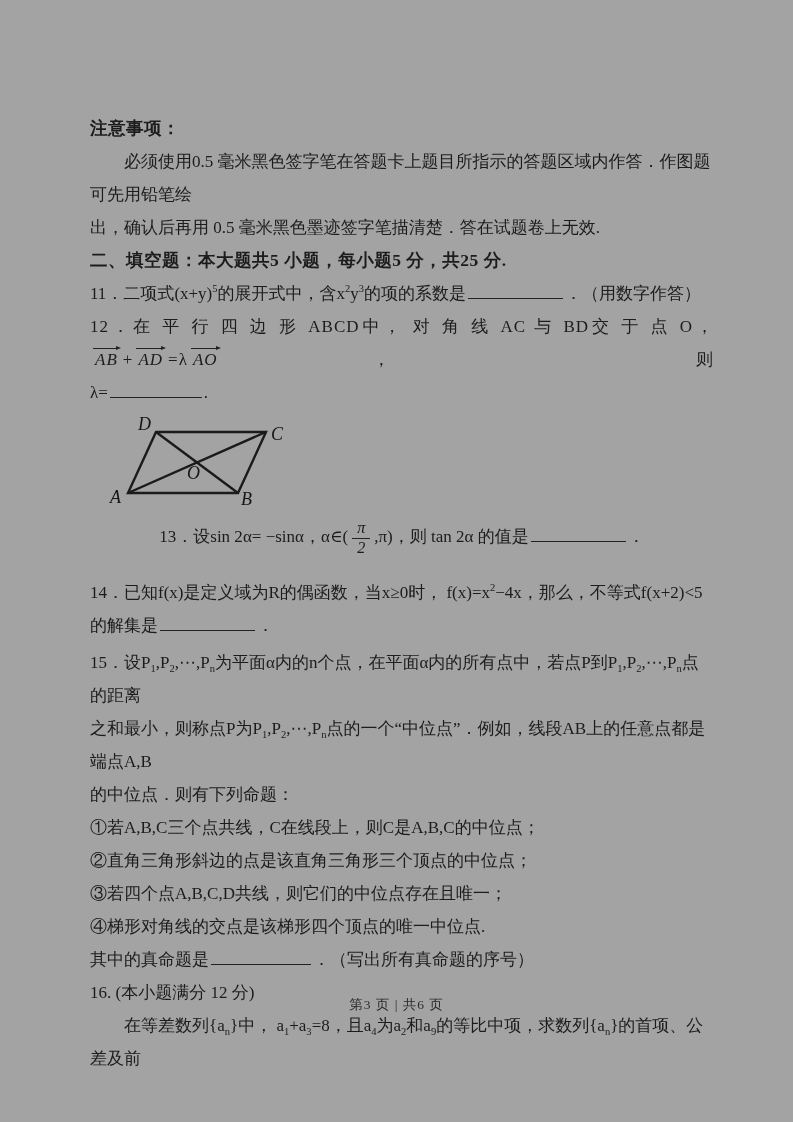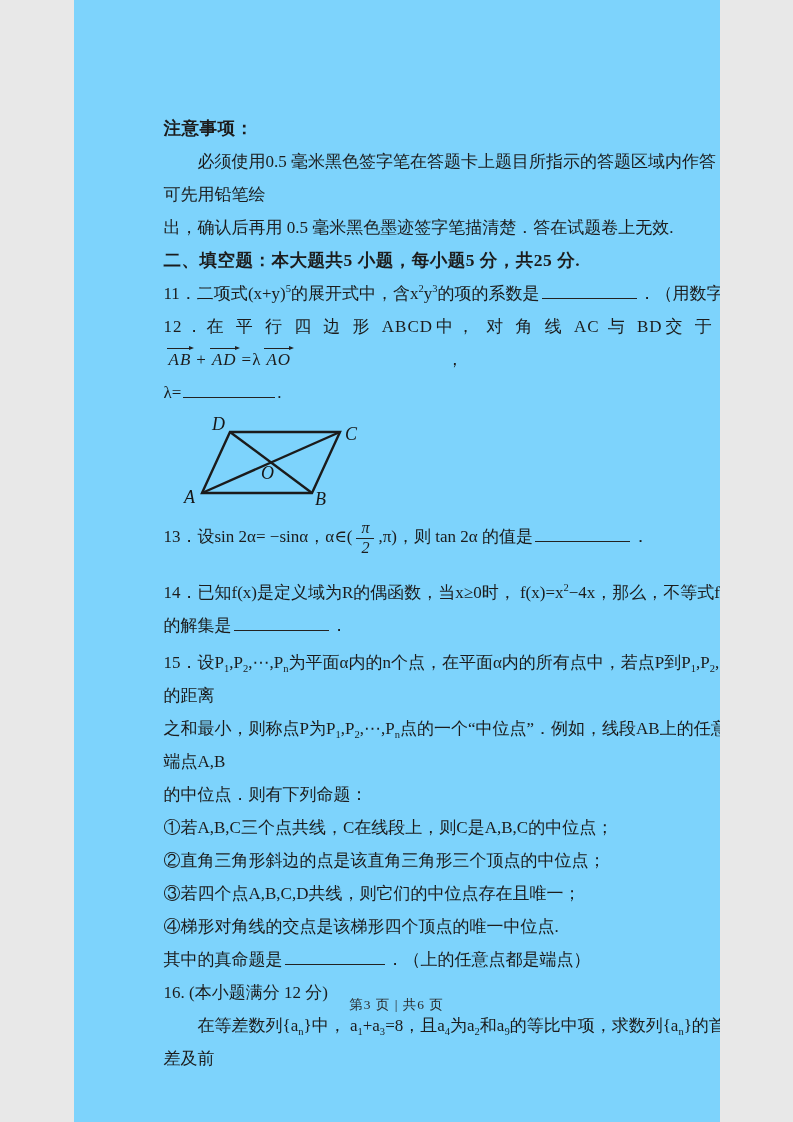--- a/index.html
+++ b/index.html
@@ -1,20 +1,20 @@
 <!DOCTYPE html>
 <html><head>
 <meta charset="utf-8">
 <style>
   html,body{margin:0;padding:0;background:#e8e8e8;}
   .page{
     position:relative;
-    width:646px;height:1122px;
+    width:793px;height:1122px;
     margin:0 auto;
-    background:#7dd3fc;
+    background:#a3a3a3;
     font-family:"Liberation Serif","DejaVu Serif",serif;
     color:#1c1c1c;
     overflow:hidden;
   }
   .doc{
     position:absolute;
     left:90px;top:112px;
     width:624px;
   }
   .line{
@@ -23,21 +23,21 @@
     white-space:normal;
   }
   .bold{font-weight:700;font-size:17.5px;letter-spacing:.5px;}
   .indent{text-indent:2em;}
   
   [data-name="q12-line1"], [data-name="q17-line1"]{
     text-align:justify;
     text-align-last:justify;
     letter-spacing:1px;
   }
-  [data-name="q13-line"]{margin-top:8px;margin-bottom:19px;}
+  [data-name="q13-line"]{margin-top:8px;margin-bottom:19px;text-align:center;}
   [data-name="q14-line1"]{margin-top:16px;}
   [data-name="q15-line1"]{margin-top:4px;}
   [data-name="section3-title"]{margin-top:4px;}
   .t{font-style:normal;}
   .s{font-style:normal;}
   .m{}
   sup{font-size:.62em;line-height:0;}
   sub{font-size:.62em;line-height:0;}
   .blank{
     display:inline-block;
@@ -139,21 +139,21 @@
     <div class="line" data-name="q14-line2"><span class="t" data-name="text-run">的解集是</span><span class="blank" data-name="answer-blank" style="width: 95px;"></span><span class="t" data-name="text-run">．</span></div>
 
     <div class="line" data-name="q15-line1"><span class="t" data-name="text-run">15．设</span><span class="m" data-name="math-italic-run">P<sub>1</sub>,P<sub>2</sub>,⋯,P<sub>n</sub></span><span class="t" data-name="text-run">为平面</span><span class="m" data-name="math-italic-run">α</span><span class="t" data-name="text-run">内的</span><span class="m" data-name="math-italic-run">n</span><span class="t" data-name="text-run">个点，在平面</span><span class="m" data-name="math-italic-run">α</span><span class="t" data-name="text-run">内的所有点中，若点</span><span class="m" data-name="math-italic-run">P</span><span class="t" data-name="text-run">到</span><span class="m" data-name="math-italic-run">P<sub>1</sub>,P<sub>2</sub>,⋯,P<sub>n</sub></span><span class="t" data-name="text-run">点的距离</span></div>
     <div class="line" data-name="q15-line2"><span class="t" data-name="text-run">之和最小，则称点</span><span class="m" data-name="math-italic-run">P</span><span class="t" data-name="text-run">为</span><span class="m" data-name="math-italic-run">P<sub>1</sub>,P<sub>2</sub>,⋯,P<sub>n</sub></span><span class="t" data-name="text-run">点的一个“中位点”．例如，线段</span><span class="m" data-name="math-italic-run">AB</span><span class="t" data-name="text-run">上的任意点都是端点</span><span class="m" data-name="math-italic-run">A,B</span></div>
     <div class="line" data-name="q15-line3">的中位点．则有下列命题：</div>
 
     <div class="line" data-name="q15-prop1"><span class="t" data-name="text-run">①若</span><span class="m" data-name="math-italic-run">A,B,C</span><span class="t" data-name="text-run">三个点共线，</span><span class="m" data-name="math-italic-run">C</span><span class="t" data-name="text-run">在线段上，则</span><span class="m" data-name="math-italic-run">C</span><span class="t" data-name="text-run">是</span><span class="m" data-name="math-italic-run">A,B,C</span><span class="t" data-name="text-run">的中位点；</span></div>
     <div class="line" data-name="q15-prop2">②直角三角形斜边的点是该直角三角形三个顶点的中位点；</div>
     <div class="line" data-name="q15-prop3"><span class="t" data-name="text-run">③若四个点</span><span class="m" data-name="math-italic-run">A,B,C,D</span><span class="t" data-name="text-run">共线，则它们的中位点存在且唯一；</span></div>
     <div class="line" data-name="q15-prop4">④梯形对角线的交点是该梯形四个顶点的唯一中位点.</div>
-    <div class="line" data-name="q15-conclusion"><span class="t" data-name="text-run">其中的真命题是</span><span class="blank" data-name="answer-blank" style="width: 100px;"></span><span class="t" data-name="text-run">．（上的任意点都是端点）</span></div>
+    <div class="line" data-name="q15-conclusion"><span class="t" data-name="text-run">其中的真命题是</span><span class="blank" data-name="answer-blank" style="width: 100px;"></span><span class="t" data-name="text-run">．（写出所有真命题的序号）</span></div>
 
 
     <div class="line" data-name="q16-header">16. (本小题满分 12 分)</div>
     <div class="line indent" data-name="q16-line1"><span class="t" data-name="text-run">在等差数列</span><span class="m" data-name="math-italic-run">{a<sub>n</sub>}</span><span class="t" data-name="text-run">中， </span><span class="m" data-name="math-italic-run">a<sub>1</sub>+a<sub>3</sub>=8</span><span class="t" data-name="text-run">，且</span><span class="m" data-name="math-italic-run">a<sub>4</sub></span><span class="t" data-name="text-run">为</span><span class="m" data-name="math-italic-run">a<sub>2</sub></span><span class="t" data-name="text-run">和</span><span class="m" data-name="math-italic-run">a<sub>9</sub></span><span class="t" data-name="text-run">的等比中项，求数列</span><span class="m" data-name="math-italic-run">{a<sub>n</sub>}</span><span class="t" data-name="text-run">的首项、公差及前</span></div>
 
   </div>
 
   <div class="footer" data-name="page-footer">
     <span data-name="page-number-label">第3 页 | 共6 页</span>
   </div>

